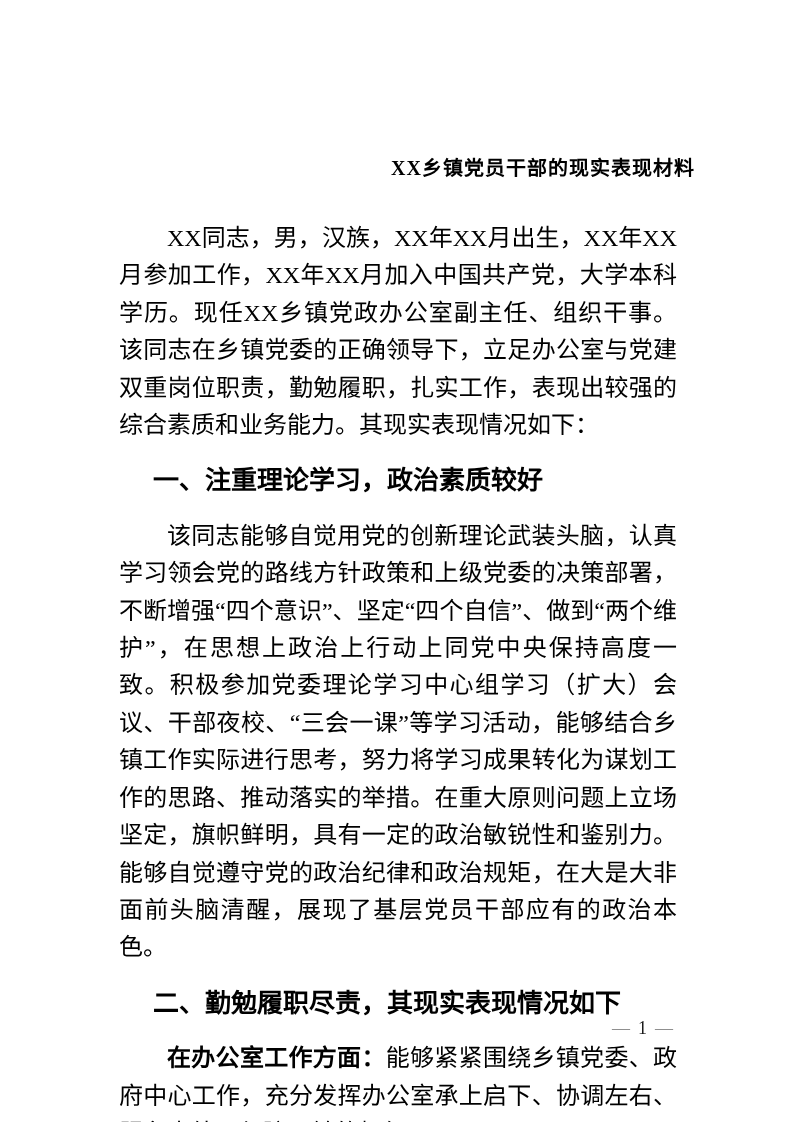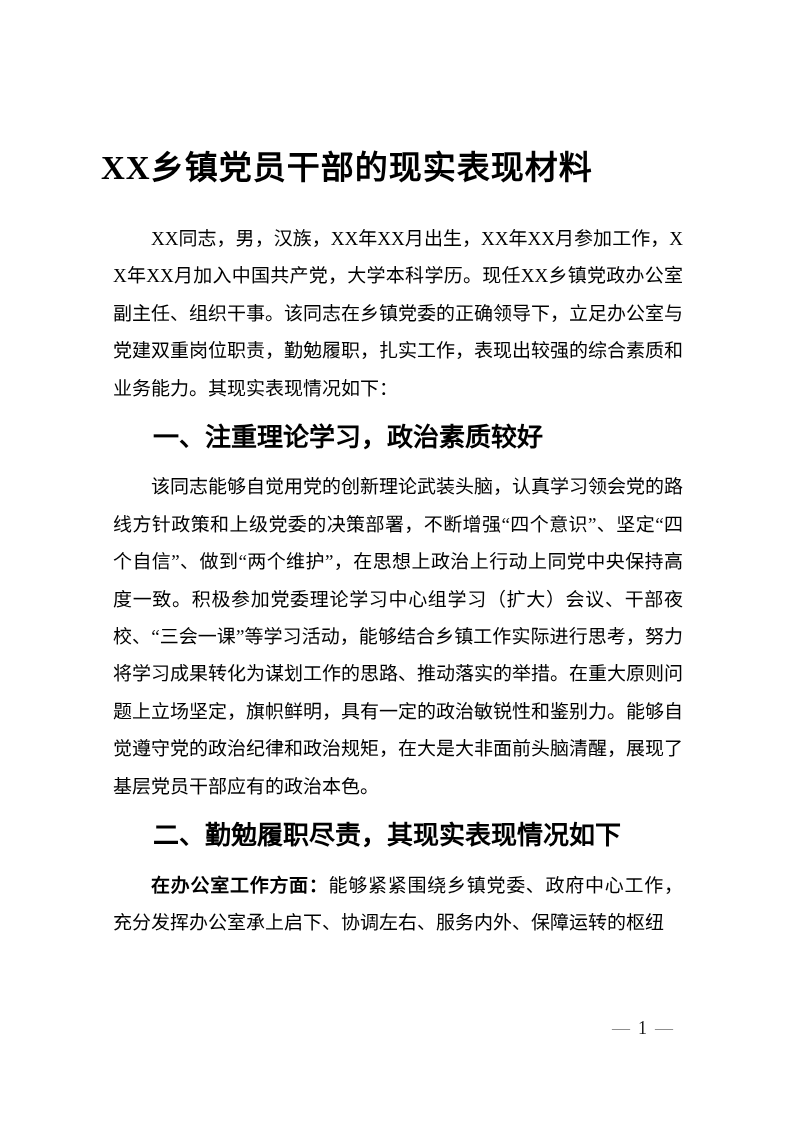--- a/index.html
+++ b/index.html
@@ -14,35 +14,35 @@
     position: relative;
     width: 793px; height: 1122px;
     background: #ffffff;
   }
   .content {
     position: absolute;
     left: 101px; top: 146px;
     width: 594px;
   }
   .doc-title {
-    font-size: 33px;
+    font-size: 20px;
     font-weight: bold;
-    text-align: left;
+    text-align: right;
     line-height: 44px;
     margin: 0 0 30px 0;
     letter-spacing: 1px;
     font-family: "Liberation Serif", "DejaVu Serif", serif;
   }
   .body-para {
-    font-size: 19px;
+    font-size: 24px;
     line-height: 37.4px;
     text-align: justify;
     text-justify: inter-ideograph;
     text-indent: 2em;
-    margin: 12px;
+    margin: 18px;
     word-break: break-all;
   }
   .section-heading {
     font-size: 26px;
     font-weight: bold;
     line-height: 37.4px;
     text-indent: 2em;
     margin: 0;
     font-family: "Liberation Sans", "DejaVu Sans", sans-serif;
   }

